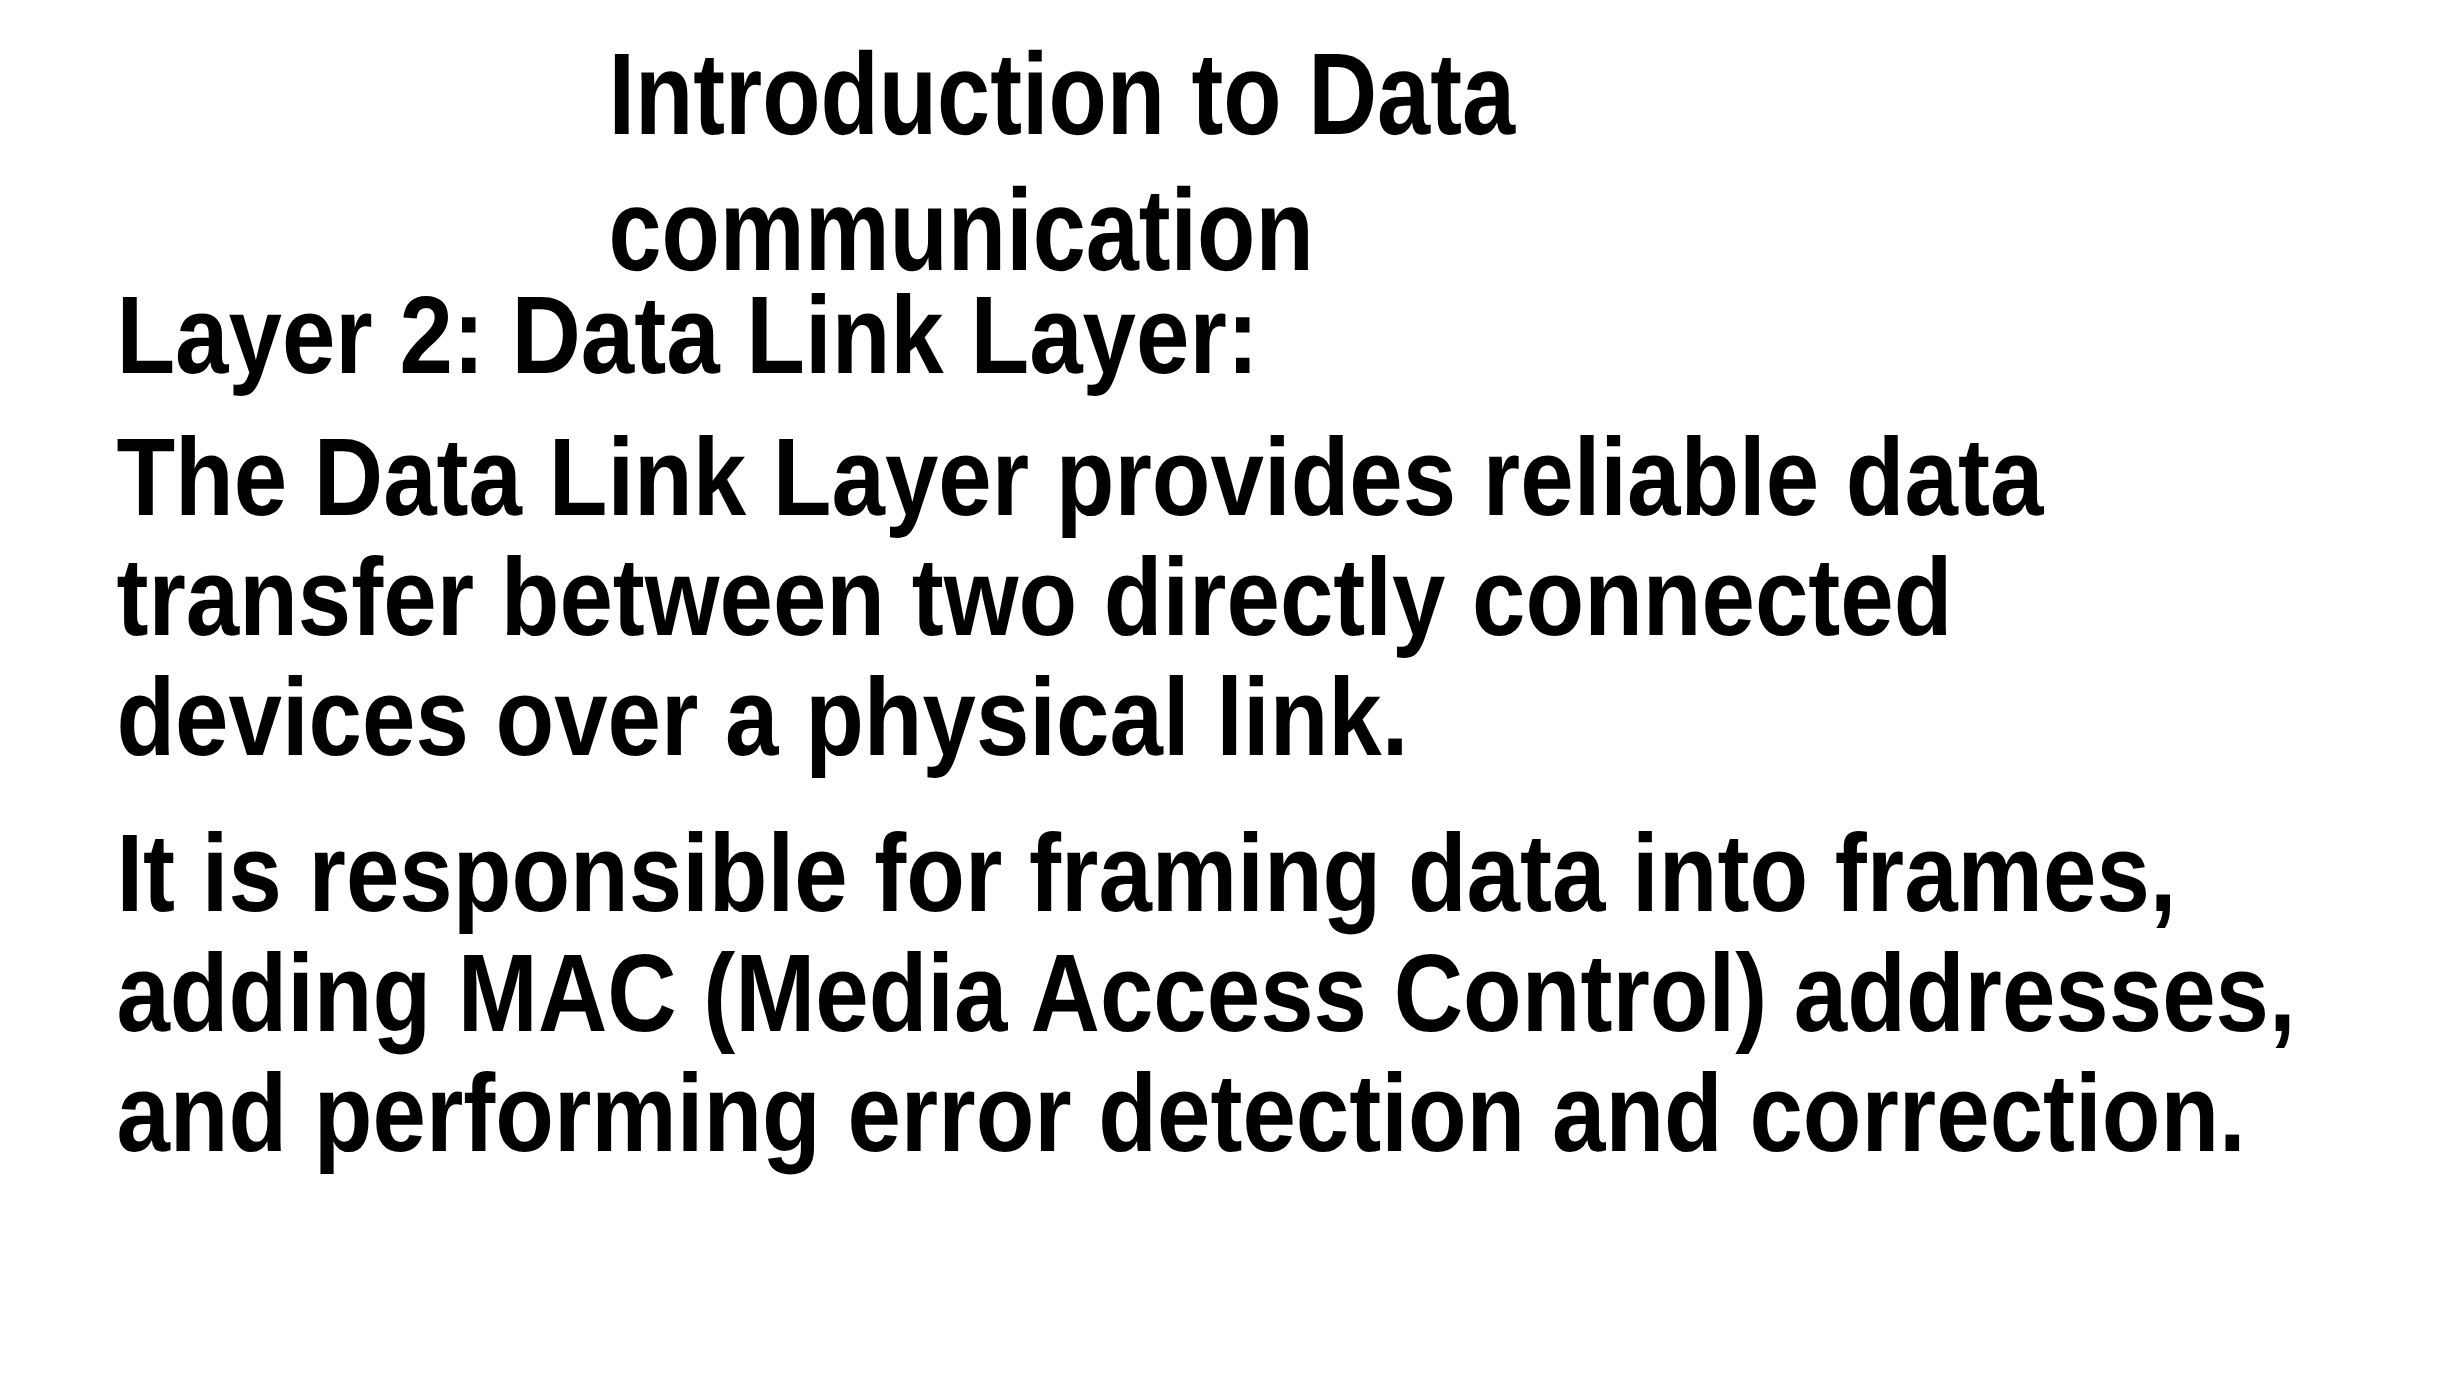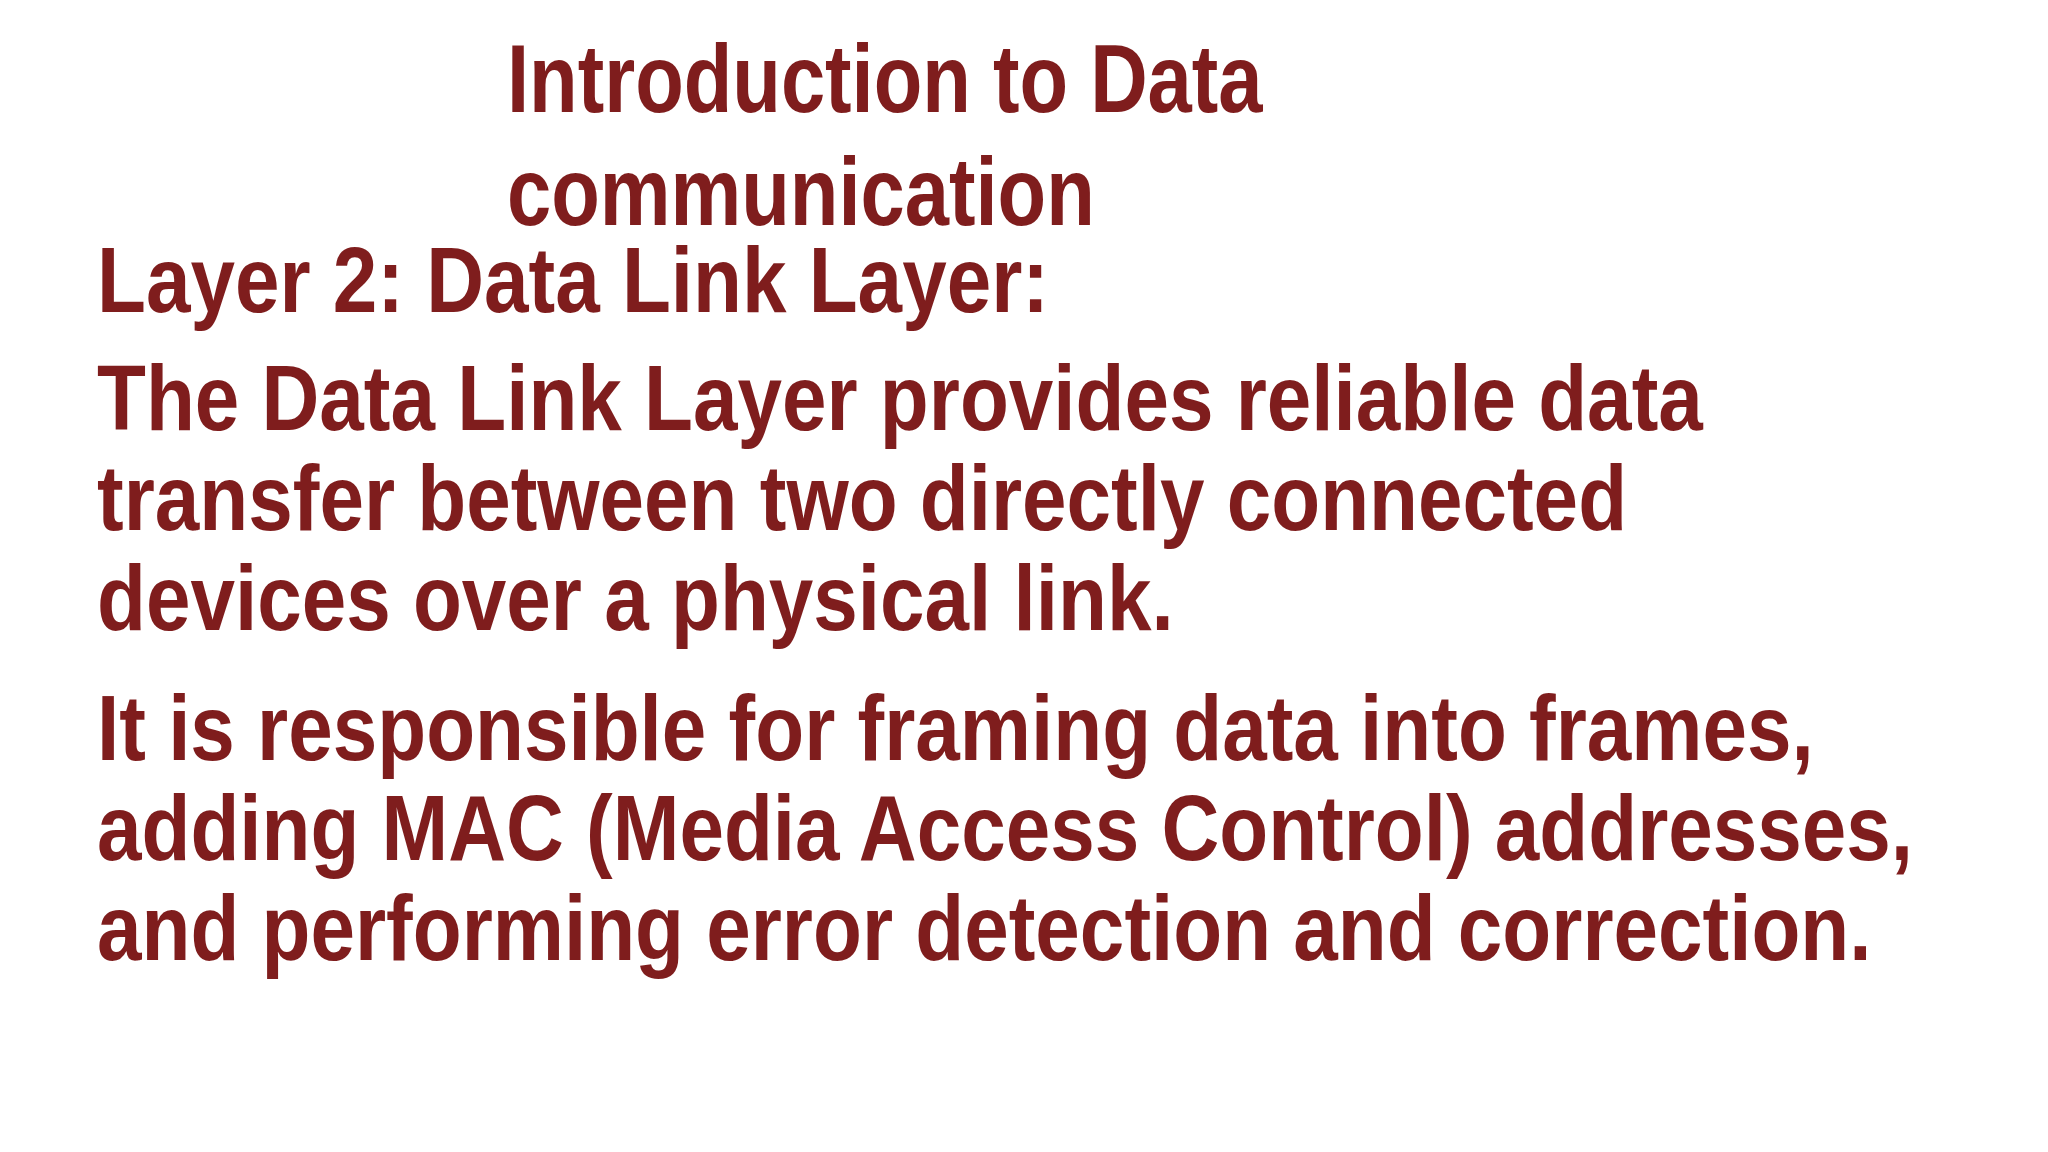--- a/index.html
+++ b/index.html
@@ -8,21 +8,21 @@
     background: #ffffff;
   }
   .slide-canvas {
     position: relative;
     width: 2048px;
     height: 1152px;
     background: #ffffff;
     overflow: hidden;
     font-family: "Liberation Sans", sans-serif;
     font-weight: 700;
-    color: #7f1d1d;
+    color: #000000;
     border-radius: 11px;
   }
   .txt {
     position: absolute;
     white-space: pre-line;
     transform-origin: 0 0;
     margin: 0;
   }
   
   .slide-title {

